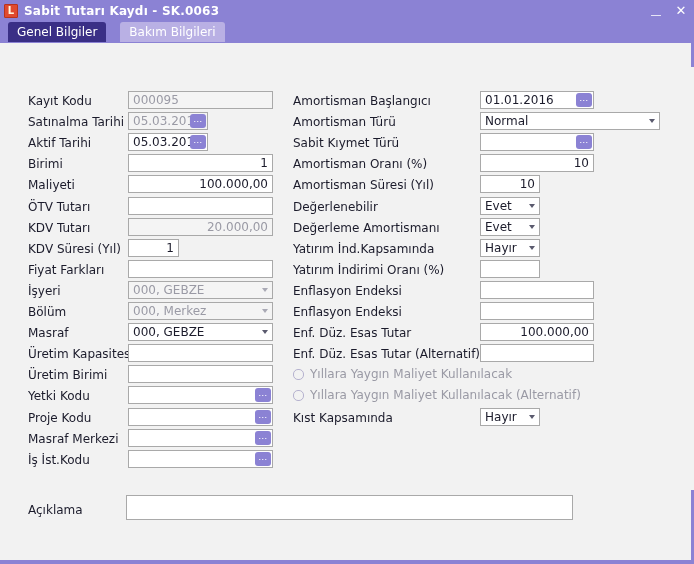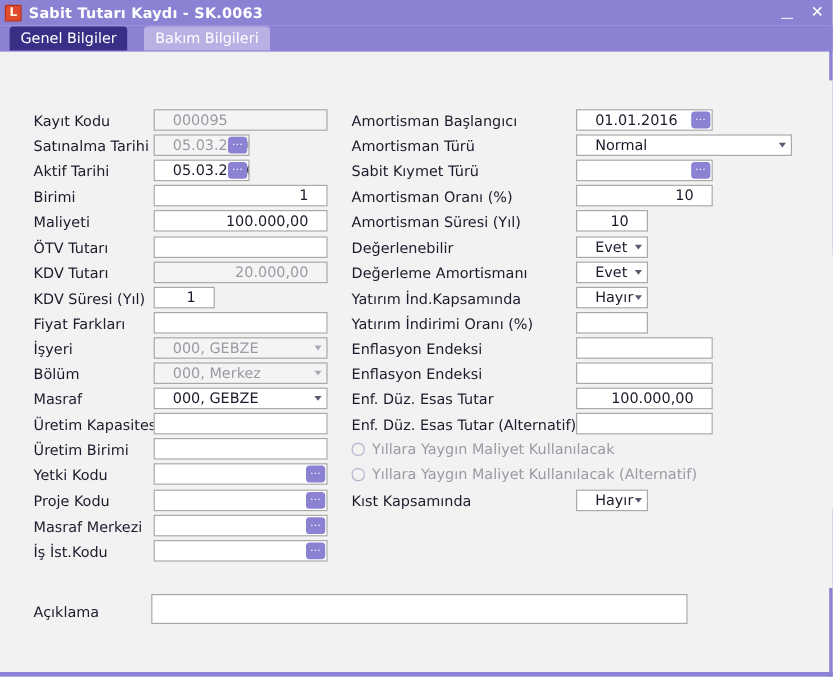--- a/index.html
+++ b/index.html
@@ -74,21 +74,21 @@
     line-height:14px;
   }
   .fld{
     position:absolute;
     height:18px;
     background:#ffffff;
     border:1px solid #a9a9a9;
     box-sizing:border-box;
     font-size:12px;
     line-height:16px;
-    padding:0 15px;
+    padding:0 4px;
     color:#1b1b2b;
     white-space:nowrap;
     overflow:hidden;
   }
   .fld.dis{background:#f4f4f4;color:#9a9aa5;}
   .fld.ro{color:#9a9aa5;}
   .fld.num{text-align:right;}
   .fld.sel{padding-right:16px;}
   .caret{
     position:absolute;right:4px;top:50%;

